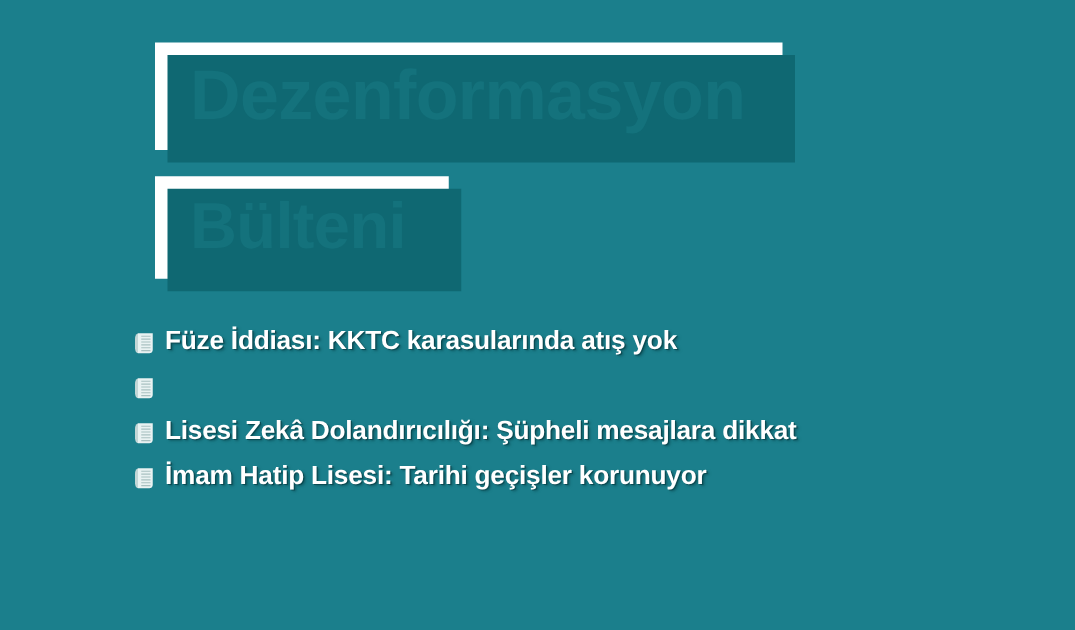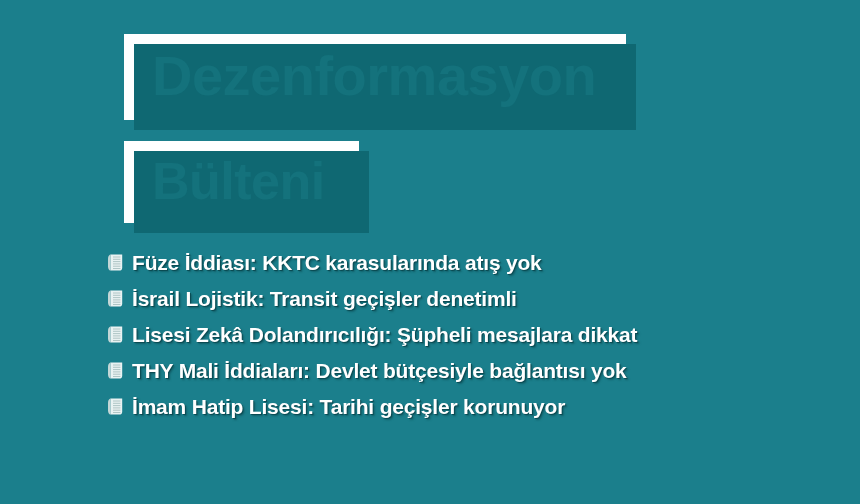--- a/index.html
+++ b/index.html
@@ -71,21 +71,21 @@
     left: 104px;
     top: 250px;
     margin: 0;
     padding: 0;
     list-style: none;
     width: 740px;
   }
 
   .headline-item {
     display: flex;
-    align-items: flex-start;
+    align-items: flex-end;
     height: 36px;
     white-space: nowrap;
   }
 
   .bullet-icon {
     flex: 0 0 auto;
     width: 24px;
     height: 24px;
     margin-right: 4px;
     display: inline-flex;
@@ -152,58 +152,40 @@
           <g stroke="#a8c0c0" stroke-width="0.9">
             <line x1="8.0" y1="6.0" x2="15.4" y2="6.0"></line>
             <line x1="8.0" y1="8.3" x2="15.4" y2="8.3"></line>
             <line x1="8.0" y1="10.6" x2="15.4" y2="10.6"></line>
             <line x1="8.0" y1="12.9" x2="15.4" y2="12.9"></line>
             <line x1="8.0" y1="15.2" x2="15.4" y2="15.2"></line>
             <line x1="8.0" y1="17.5" x2="15.4" y2="17.5"></line>
           </g>
         </svg>
       </span>
-      <span class="headline-text">İsrail Lojistik: Transit geçişler denetimli</span>
     </li>
 
     <li class="headline-item">
       <span class="bullet-icon">
         <svg width="22" height="22" viewBox="0 0 22 22" aria-hidden="true">
           <path d="M5.4 3.6 L17.2 3.6 L17.2 17.0 C17.2 18.6 15.9 19.6 14.4 19.6 L5.4 19.6 Z" fill="#e9f2f2"></path>
           <path d="M5.4 3.6 C3.6 4.4 3.0 6.2 3.0 8.0 L3.0 15.6 C3.0 17.6 4.0 19.6 5.4 19.6 Z" fill="#c3d6d6"></path>
           <g stroke="#a8c0c0" stroke-width="0.9">
             <line x1="8.0" y1="6.0" x2="15.4" y2="6.0"></line>
             <line x1="8.0" y1="8.3" x2="15.4" y2="8.3"></line>
             <line x1="8.0" y1="10.6" x2="15.4" y2="10.6"></line>
             <line x1="8.0" y1="12.9" x2="15.4" y2="12.9"></line>
             <line x1="8.0" y1="15.2" x2="15.4" y2="15.2"></line>
             <line x1="8.0" y1="17.5" x2="15.4" y2="17.5"></line>
           </g>
         </svg>
       </span>
       <span class="headline-text">Lisesi Zekâ Dolandırıcılığı: Şüpheli mesajlara dikkat</span>
     </li>
 
-    <li class="headline-item">
-      <span class="bullet-icon">
-        <svg width="22" height="22" viewBox="0 0 22 22" aria-hidden="true">
-          <path d="M5.4 3.6 L17.2 3.6 L17.2 17.0 C17.2 18.6 15.9 19.6 14.4 19.6 L5.4 19.6 Z" fill="#e9f2f2"></path>
-          <path d="M5.4 3.6 C3.6 4.4 3.0 6.2 3.0 8.0 L3.0 15.6 C3.0 17.6 4.0 19.6 5.4 19.6 Z" fill="#c3d6d6"></path>
-          <g stroke="#a8c0c0" stroke-width="0.9">
-            <line x1="8.0" y1="6.0" x2="15.4" y2="6.0"></line>
-            <line x1="8.0" y1="8.3" x2="15.4" y2="8.3"></line>
-            <line x1="8.0" y1="10.6" x2="15.4" y2="10.6"></line>
-            <line x1="8.0" y1="12.9" x2="15.4" y2="12.9"></line>
-            <line x1="8.0" y1="15.2" x2="15.4" y2="15.2"></line>
-            <line x1="8.0" y1="17.5" x2="15.4" y2="17.5"></line>
-          </g>
-        </svg>
-      </span>
-      <span class="headline-text">THY Mali İddiaları: Devlet bütçesiyle bağlantısı yok</span>
-    </li>
 
     <li class="headline-item">
       <span class="bullet-icon">
         <svg width="22" height="22" viewBox="0 0 22 22" aria-hidden="true">
           <path d="M5.4 3.6 L17.2 3.6 L17.2 17.0 C17.2 18.6 15.9 19.6 14.4 19.6 L5.4 19.6 Z" fill="#e9f2f2"></path>
           <path d="M5.4 3.6 C3.6 4.4 3.0 6.2 3.0 8.0 L3.0 15.6 C3.0 17.6 4.0 19.6 5.4 19.6 Z" fill="#c3d6d6"></path>
           <g stroke="#a8c0c0" stroke-width="0.9">
             <line x1="8.0" y1="6.0" x2="15.4" y2="6.0"></line>
             <line x1="8.0" y1="8.3" x2="15.4" y2="8.3"></line>
             <line x1="8.0" y1="10.6" x2="15.4" y2="10.6"></line>

